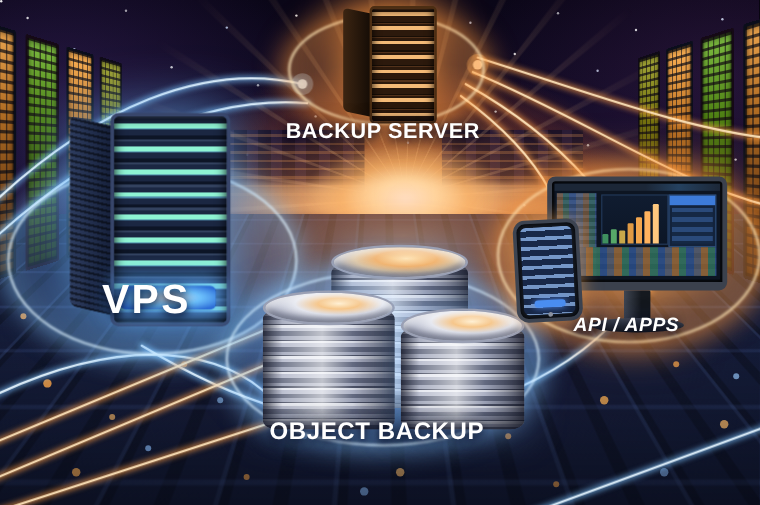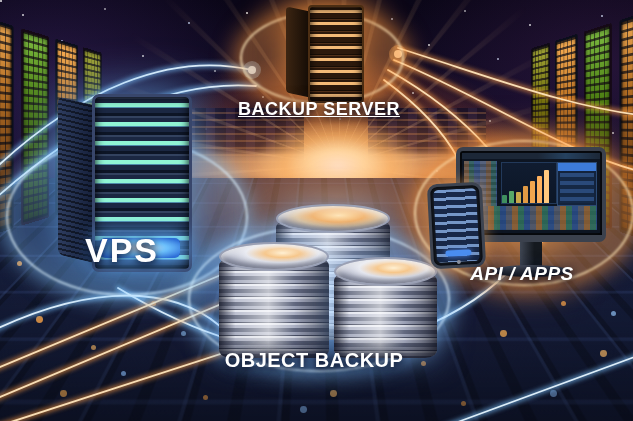--- a/index.html
+++ b/index.html
@@ -158,23 +158,23 @@
     background:#161b24;border:3px solid #3d4451;border-radius:10px;box-shadow:0 0 16px rgba(255,170,80,.55), inset 0 0 5px #000;}
   .phone-screen{position:absolute;inset:3px;border-radius:5px;overflow:hidden;background:
     repeating-linear-gradient(180deg, rgba(150,190,245,.75) 0 3px, rgba(24,40,72,.95) 3px 8px),
     linear-gradient(180deg,#1a2c50,#0d1526);}
   .phone-btn{position:absolute;left:50%;bottom:9px;width:26px;height:6px;border-radius:3px;background:#4a8df0;transform:translateX(-50%);box-shadow:0 0 6px rgba(90,150,255,.9);}
   .phone-home{position:absolute;left:50%;bottom:1px;width:4px;height:4px;border-radius:50%;background:#8a919f;transform:translateX(-50%);}
   
   .label{position:absolute;z-index:8;color:#fff;font-weight:700;white-space:nowrap;transform:translateX(-50%);
     text-shadow:0 2px 7px rgba(0,0,18,.95), 0 0 16px rgba(20,40,90,.55);}
   .label-vps{left:122px;top:231px;font-size:34px;letter-spacing:2px;}
-  .label-backup{left:319px;top:99px;font-size:18px;letter-spacing:.5px;text-decoration:underline;}
+  .label-backup{left:319px;top:99px;font-size:18px;letter-spacing:.5px;}
   .label-storage{left:314px;top:349px;font-size:20px;letter-spacing:.5px;}
-  .label-api{left:522px;top:263px;font-size:19px;font-style:italic;letter-spacing:.5px;text-align:center;}
+  .label-api{left:522px;top:263px;font-size:16px;font-style:italic;letter-spacing:.5px;text-align:center;}
 </style>
 </head>
 <body>
 
 <div class="scene">
   <div class="sky"></div>
   <div class="stars"></div>
   <div class="skyline">
     <div class="bld"></div>
     <div class="bld"></div>

